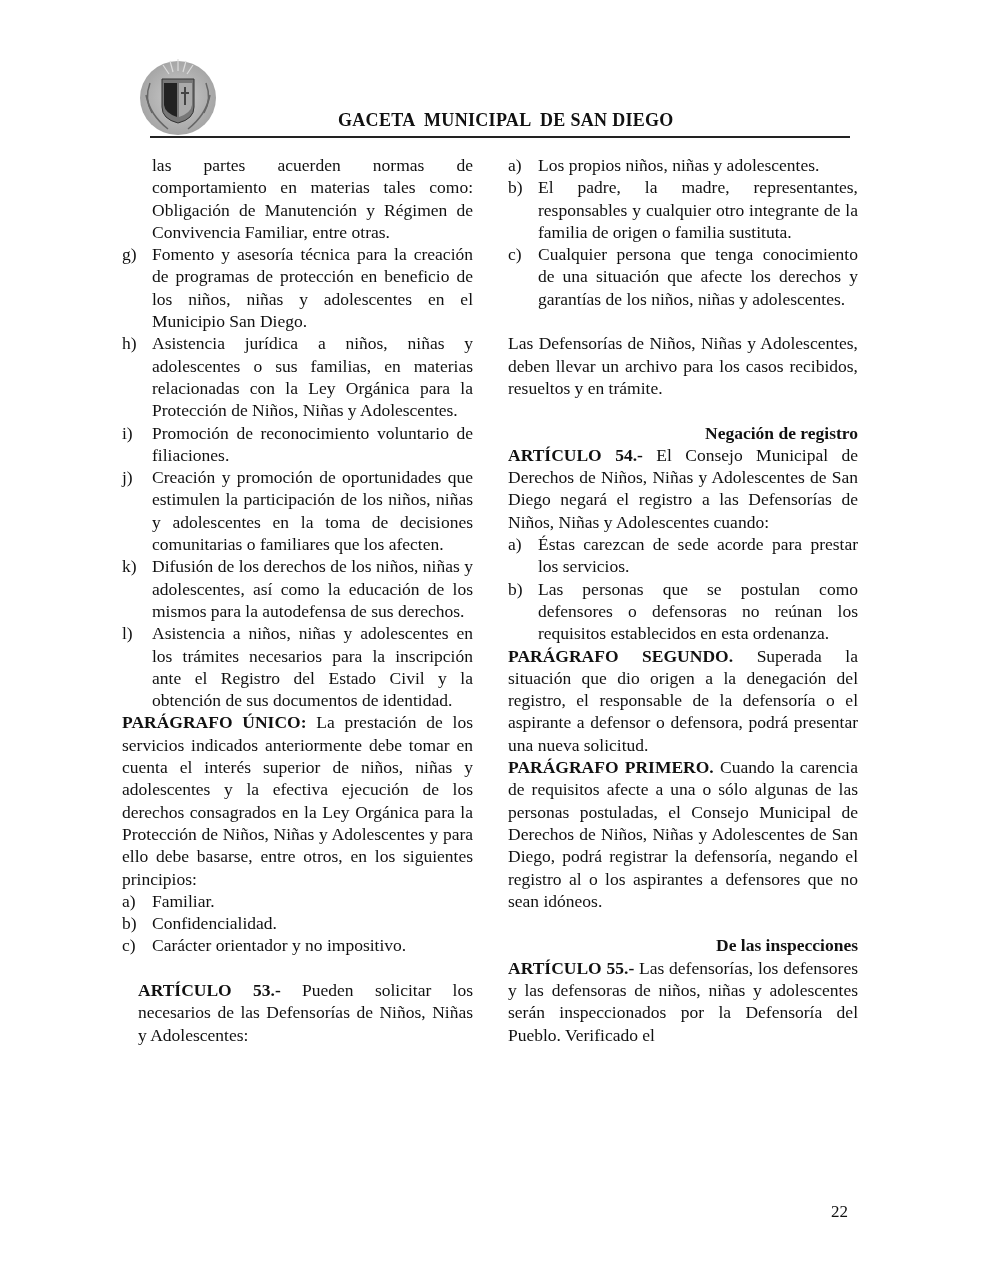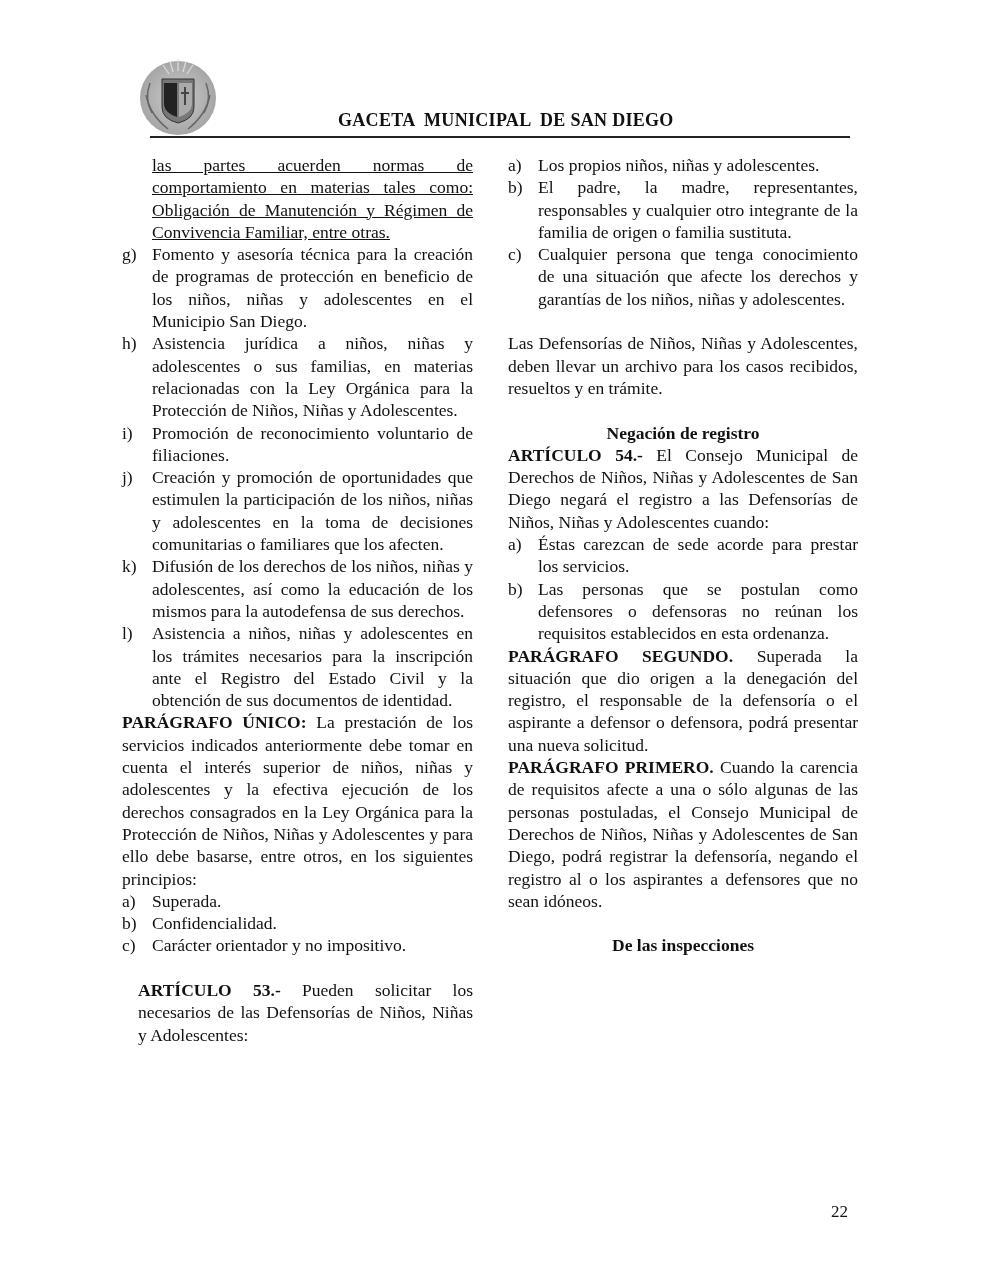--- a/index.html
+++ b/index.html
@@ -6,27 +6,27 @@
   body { width: 990px; height: 1280px; position: relative; overflow: hidden;
          font-family: "Liberation Serif", "DejaVu Serif", serif; color: #111; }
   .seal { position: absolute; left: 138px; top: 55px; width: 80px; height: 82px; }
   .gazette-title { position: absolute; left: 338px; top: 110px; font-weight: bold;
                    font-size: 18px; letter-spacing: 0.3px; white-space: pre; }
   .header-rule { position: absolute; left: 150px; top: 136px; width: 700px; height: 2px; background: #222; }
   .col { position: absolute; top: 154px; font-size: 17.5px; line-height: 22.3px; }
   .col-left { left: 122px; width: 351px; }
   .col-right { left: 508px; width: 350px; }
   .p { text-align: justify; margin: 0; }
-  .p.indent { padding-left: 30px; text-decoration: underline; }
+  .p.indent { padding-left: 30px; }
   .li { display: flex; margin: 0; }
   .li .m { width: 30px; flex: 0 0 30px; }
   .li .t { flex: 1; text-align: justify; }
   .b { font-weight: bold; }
   .gap { height: 22.3px; }
-  .heading { text-align: center; font-weight: bold; margin: 0; }
+  .heading { text-align: right; font-weight: bold; margin: 0; }
   .art53 { padding-left: 16px; }
   .page-number { position: absolute; left: 831px; top: 1202px; font-size: 17px; text-align: right; }
 </style>
 </head>
 <body>
 
 <div class="seal">
   <svg width="80" height="82" viewBox="0 0 80 82">
     <defs>
       <radialGradient id="g1" cx="50%" cy="50%" r="50%">
@@ -85,21 +85,21 @@
     <span class="m">l)</span>
     <span class="t"> Asistencia a niños, niñas y adolescentes en los trámites necesarios para la inscripción ante el Registro del Estado Civil y la obtención de sus documentos de identidad.</span>
   </div>
 
   <p class="p">
     <span class="b"> PARÁGRAFO ÚNICO:</span><span> La prestación de los servicios indicados anteriormente debe tomar en cuenta el interés superior de niños, niñas y adolescentes y la efectiva ejecución de los derechos consagrados en la Ley Orgánica para la Protección de Niños, Niñas y Adolescentes y para ello debe basarse, entre otros, en los siguientes principios:</span>
   </p>
 
   <div class="li">
     <span class="m">a)</span>
-    <span class="t">Superada.</span>
+    <span class="t">Familiar.</span>
   </div>
   <div class="li">
     <span class="m">b)</span>
     <span class="t">Confidencialidad.</span>
   </div>
   <div class="li">
     <span class="m">c)</span>
     <span class="t">Carácter orientador y no impositivo.</span>
   </div>
 
@@ -148,15 +148,18 @@
     <span class="b">PARÁGRAFO SEGUNDO.</span><span> Superada la situación que dio origen a la denegación del registro, el responsable de la defensoría o el aspirante a defensor o defensora, podrá presentar una nueva solicitud.</span>
   </p>
 
   <p class="p">
     <span class="b">PARÁGRAFO PRIMERO.</span><span> Cuando la carencia de requisitos afecte a una o sólo algunas de las personas postuladas, el Consejo Municipal de Derechos de Niños, Niñas y Adolescentes de San Diego, podrá registrar la defensoría, negando el registro al o los aspirantes a defensores que no sean idóneos.</span>
   </p>
 
   <div class="gap"></div>
 
   <p class="heading">De las inspecciones</p>
+  <p class="p">
+    <span class="b">ARTÍCULO 55.-</span><span> Las defensorías, los defensores y las defensoras de niños, niñas y adolescentes serán inspeccionados por la Defensoría del Pueblo. Verificado el</span>
+  </p>
 </div>
 
 <div class="page-number">22</div>
 
 </body></html>

